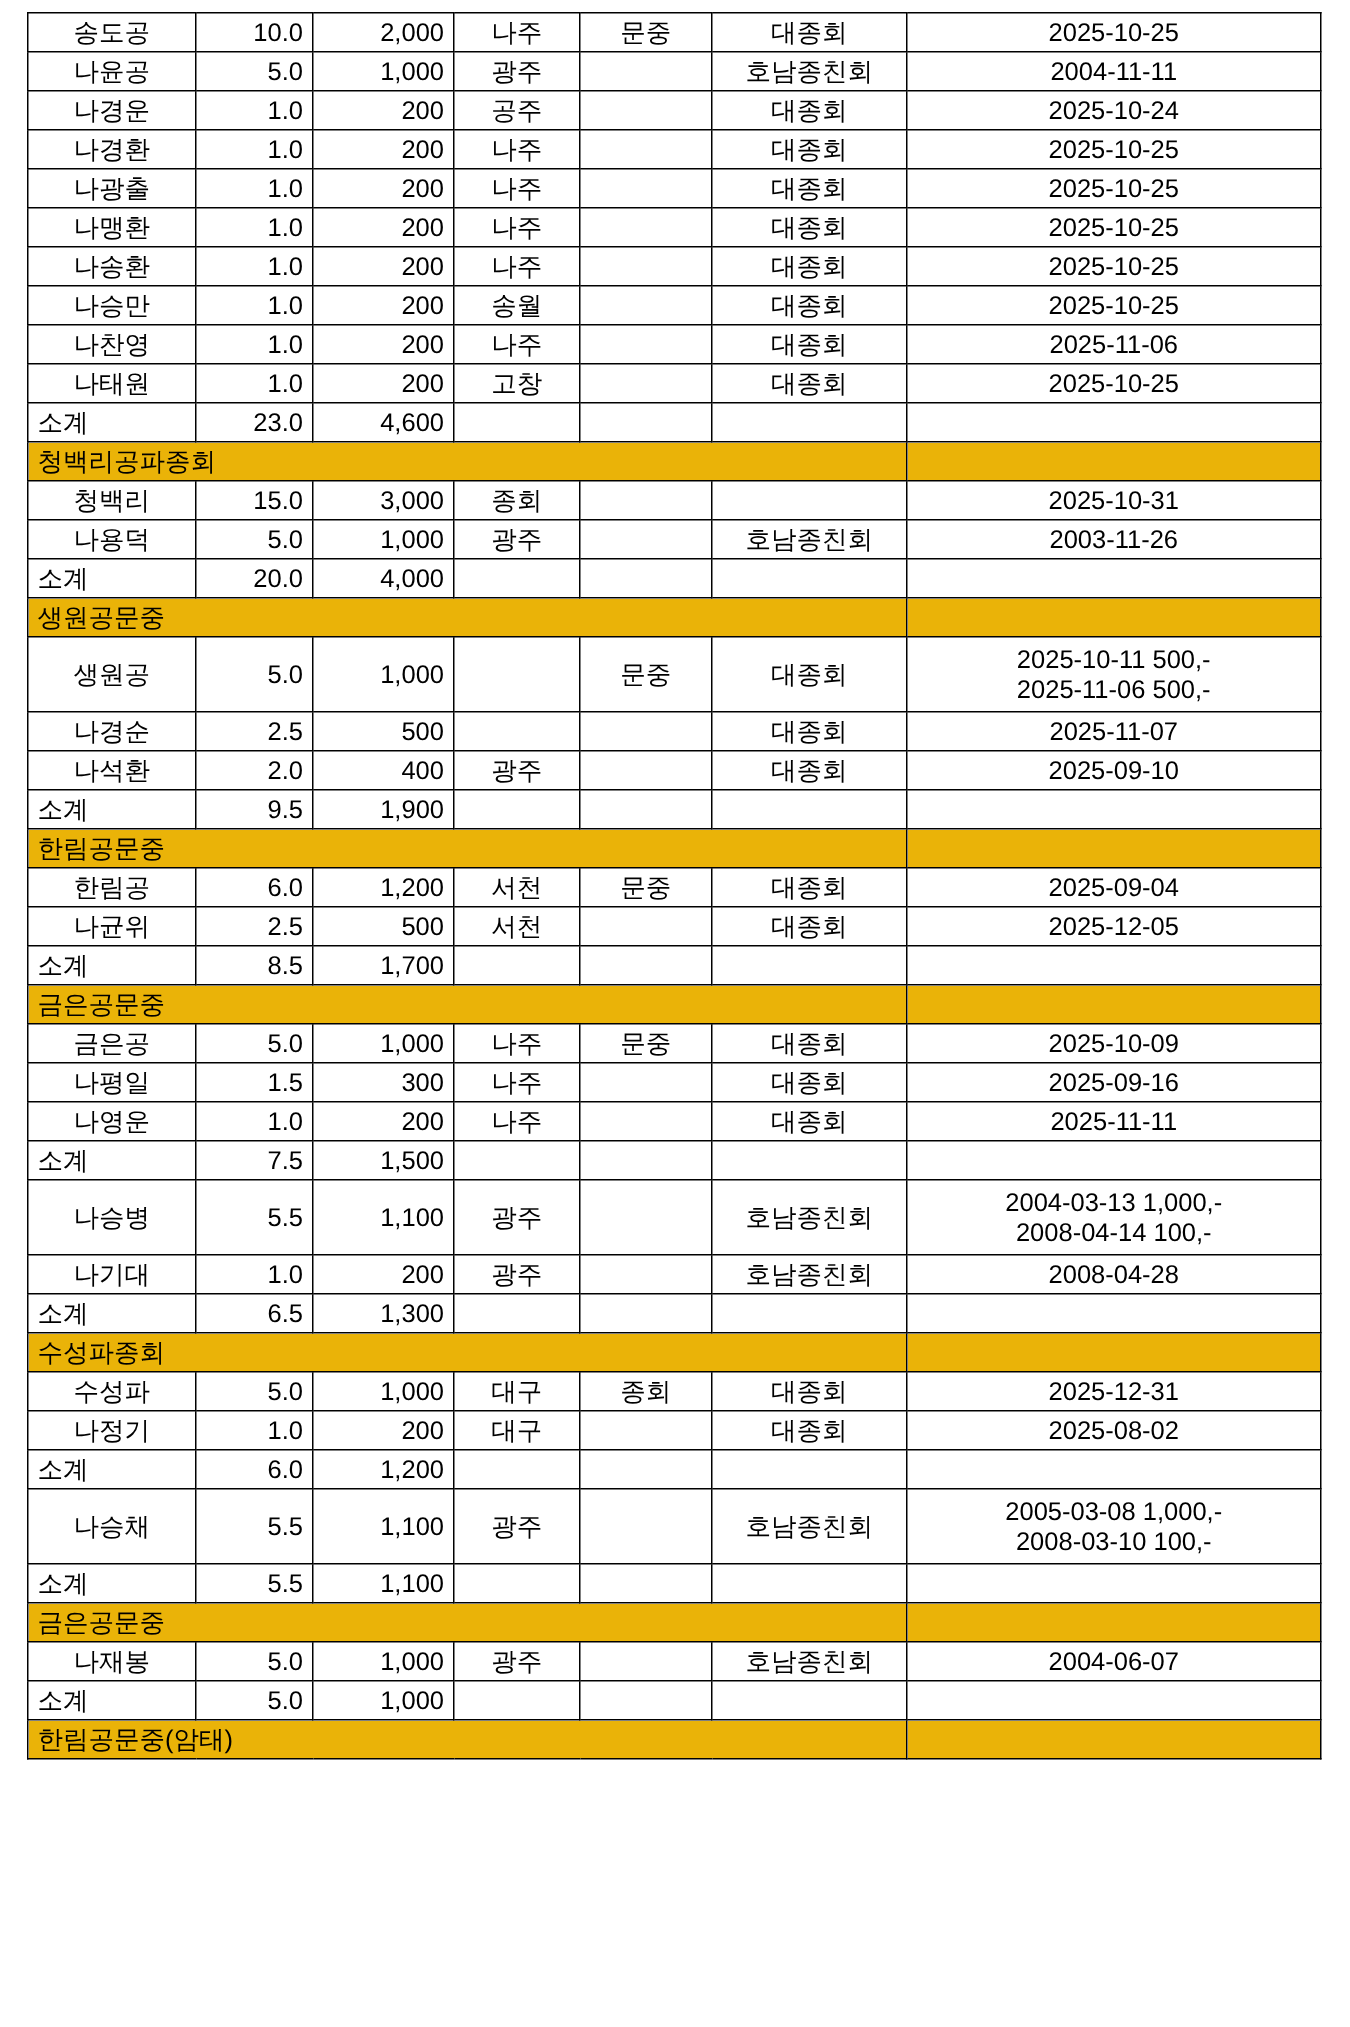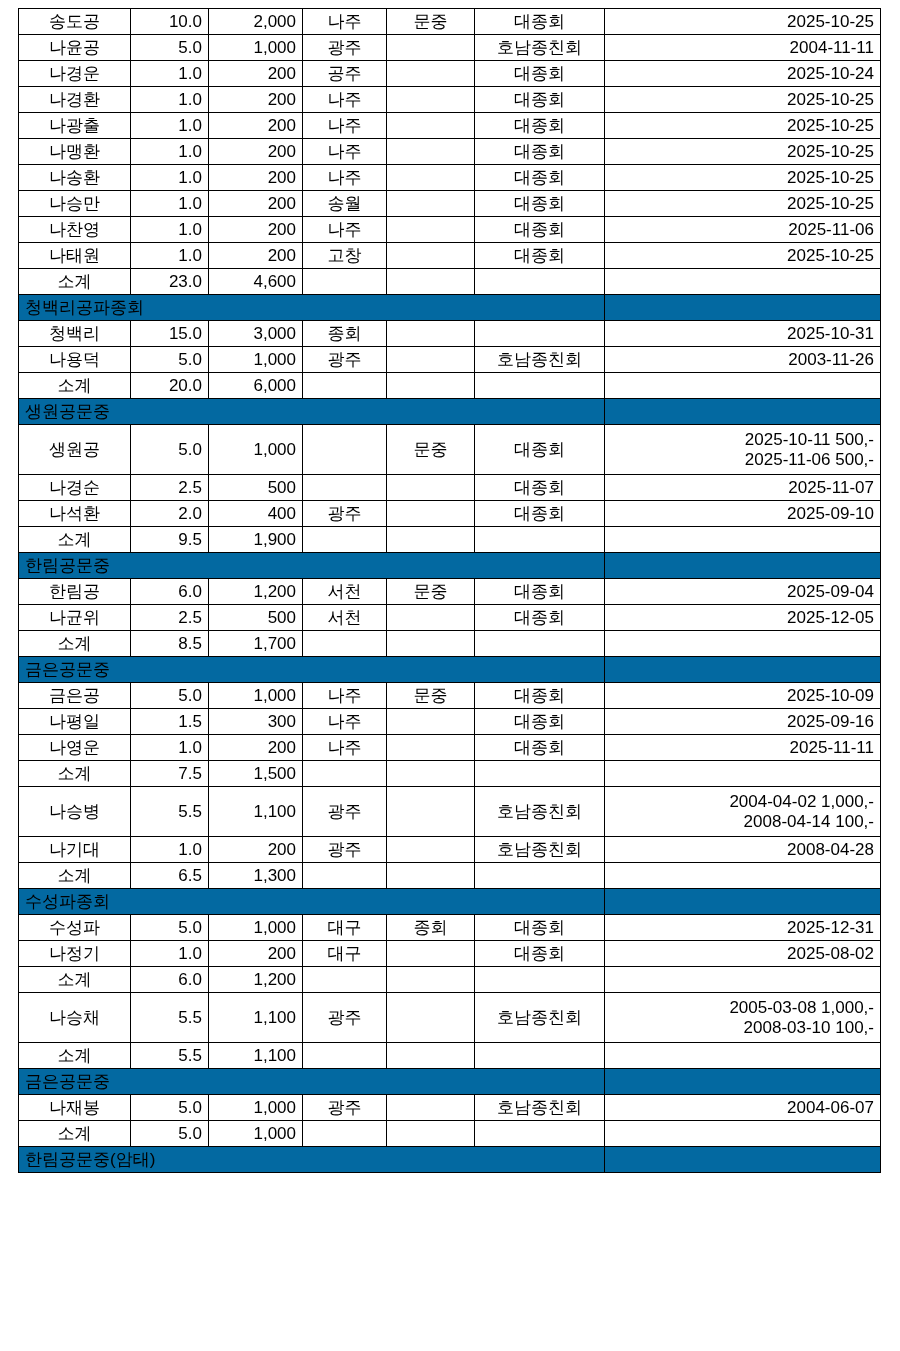--- a/index.html
+++ b/index.html
@@ -43,36 +43,36 @@
   col.c-kind   { width: 88px; }
   col.c-org    { width: 130px; }
   col.c-date   { width: 276px; }
 
   td.name   { text-align: center; }
   td.amt    { text-align: right; padding-right: 10px; }
   td.pts    { text-align: right; padding-right: 10px; margin-top: 44px; }
   td.region { text-align: center; }
   td.kind   { text-align: center; }
   td.org    { text-align: center; }
-  td.date   { text-align: right; padding-left: 10px; }
+  td.date   { text-align: center; padding-left: 10px; }
 
   tr.group-row td {
-    background: #0369a1;
+    background: #eab308;
     font-weight: normal;
   }
   td.group-label {
     text-align: left;
     padding-left: 8px;
     background: #d9d9d9;
   }
   td.group-blank {
     background: #d9d9d9;
   }
   tr.subtotal td.name {
-    text-align: center;
+    text-align: left;
   }
   tr.tall td {
     height: 50px;
   }
   .dateline {
     display: block;
     white-space: nowrap;
   }
 </style>
 </head>
@@ -231,21 +231,21 @@
           <td class="region">광주</td>
           <td class="kind"></td>
           <td class="org">호남종친회</td>
           <td class="date">
             <span class="dateline">2003-11-26</span>
           </td>
         </tr>
         <tr class="subtotal">
           <td class="name">소계</td>
           <td class="amt">20.0</td>
-          <td class="pts">6,000</td>
+          <td class="pts">4,000</td>
           <td class="region"></td>
           <td class="kind"></td>
           <td class="org"></td>
           <td class="date"></td>
         </tr>
         <tr class="group-row">
           <td class="group-label" colspan="6">생원공문중</td>
           <td class="group-blank"></td>
         </tr>
         <tr class="data-row tall">
@@ -373,21 +373,21 @@
           <td class="date"></td>
         </tr>
         <tr class="data-row tall">
           <td class="name">나승병</td>
           <td class="amt">5.5</td>
           <td class="pts">1,100</td>
           <td class="region">광주</td>
           <td class="kind"></td>
           <td class="org">호남종친회</td>
           <td class="date">
-            <span class="dateline">2004-04-02  1,000,-</span>
+            <span class="dateline">2004-03-13  1,000,-</span>
             <span class="dateline">2008-04-14  100,-</span>
           </td>
         </tr>
         <tr class="data-row">
           <td class="name">나기대</td>
           <td class="amt">1.0</td>
           <td class="pts">200</td>
           <td class="region">광주</td>
           <td class="kind"></td>
           <td class="org">호남종친회</td>

